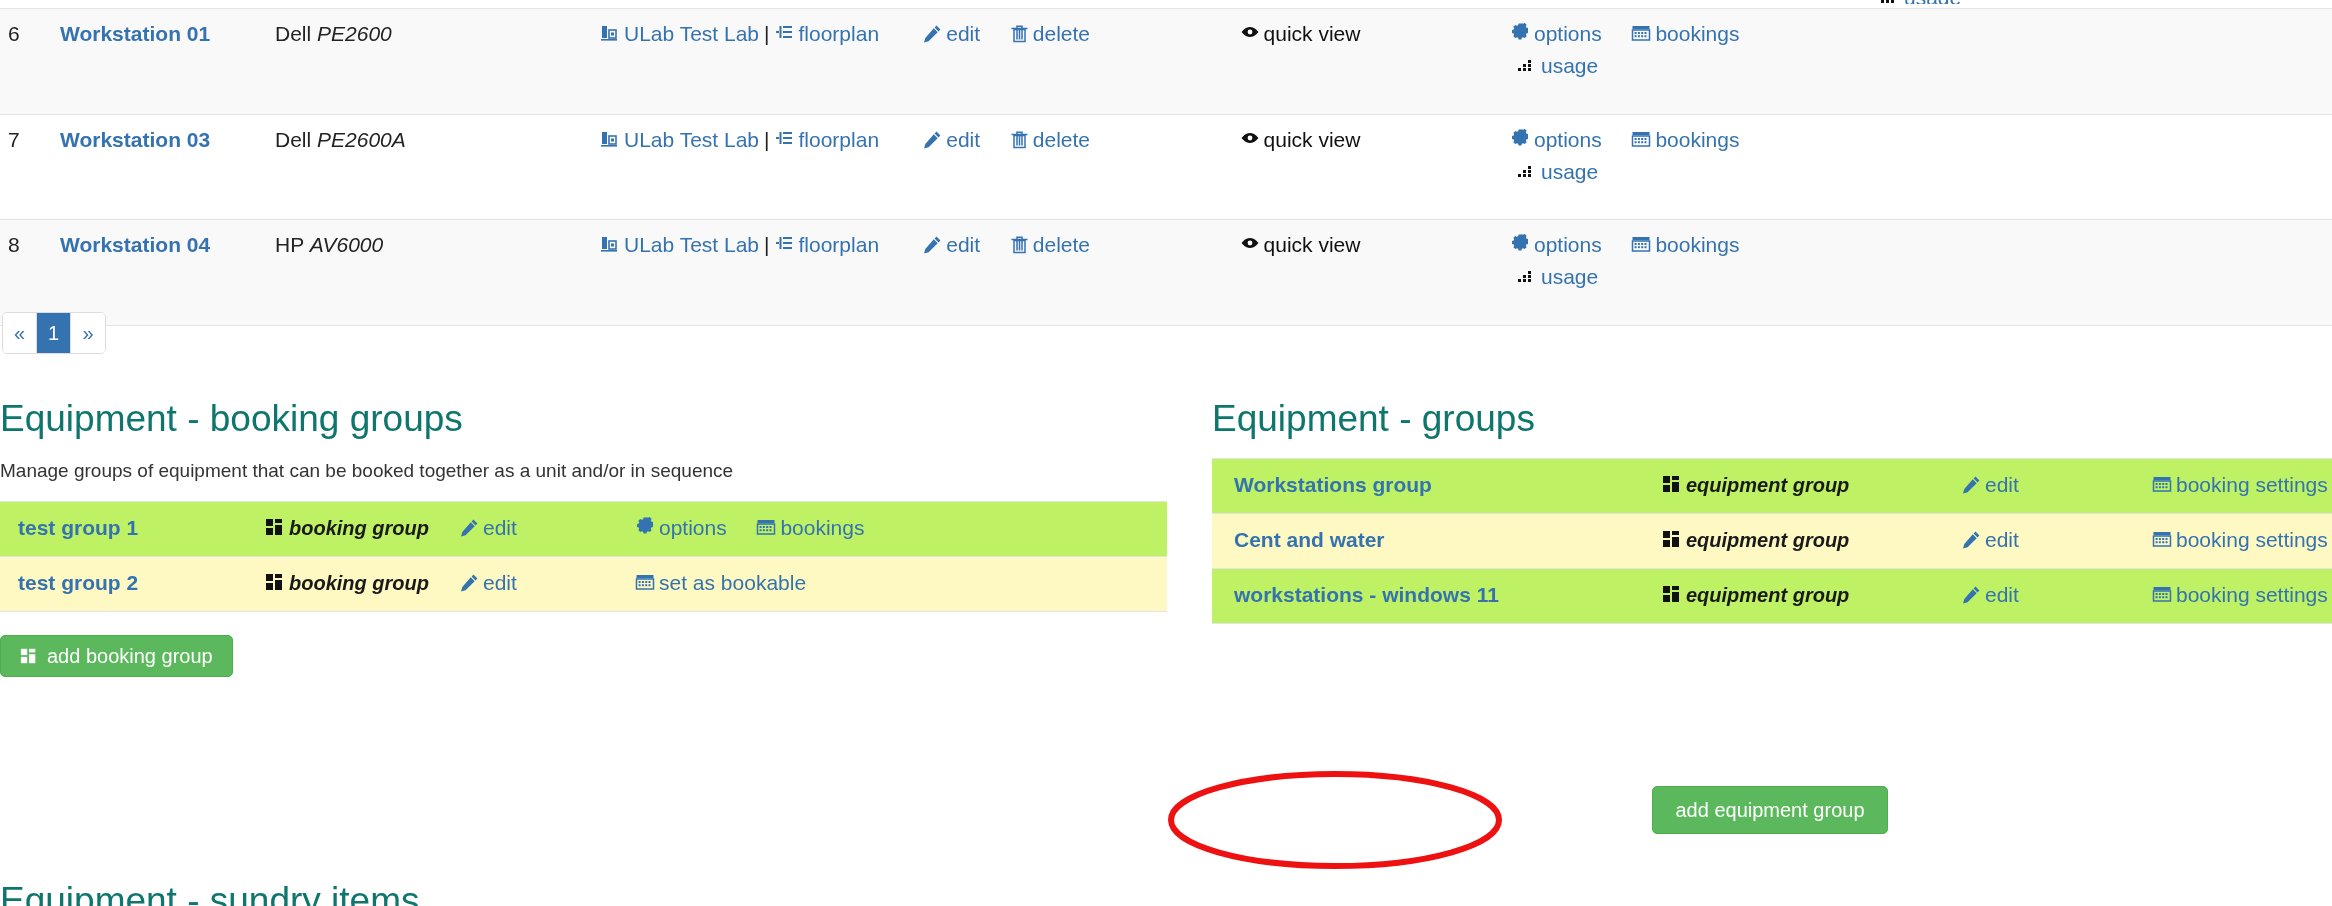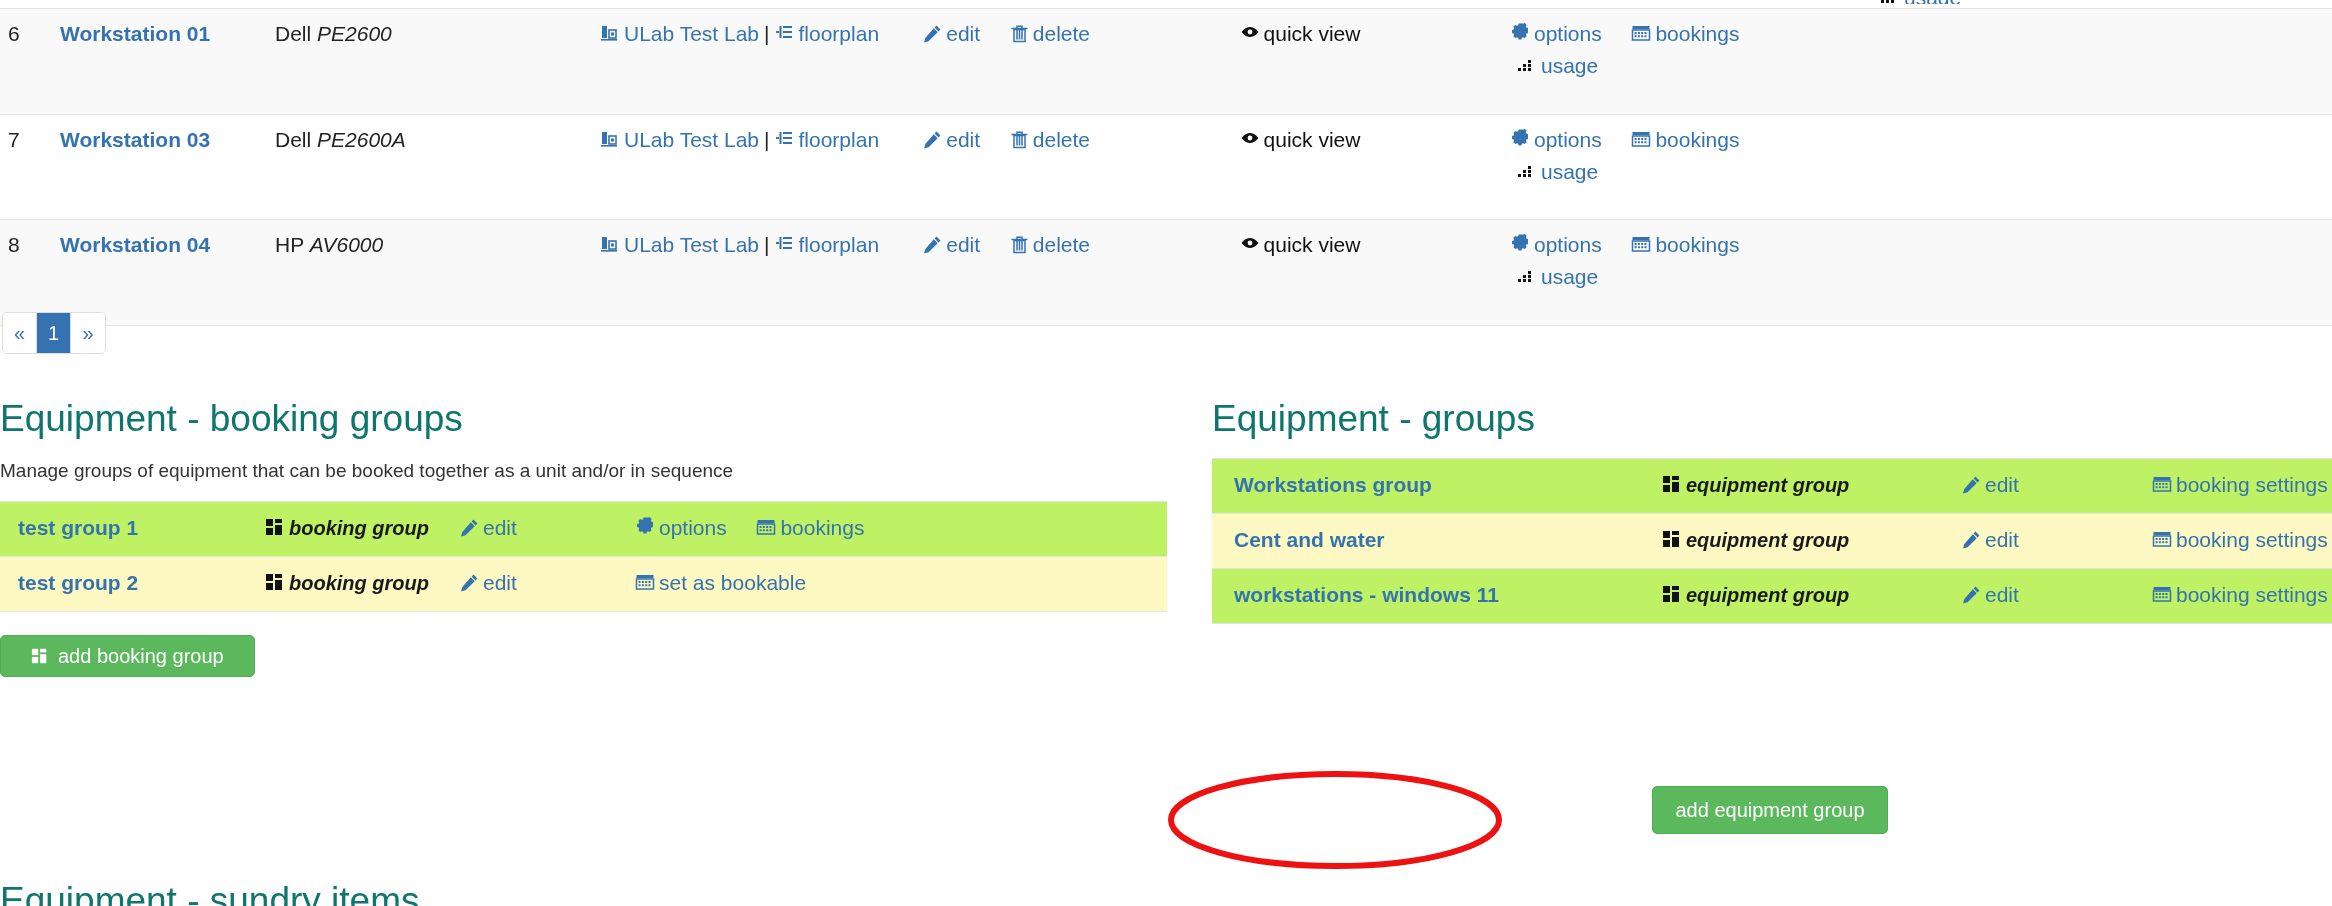--- a/index.html
+++ b/index.html
@@ -98,21 +98,21 @@
   
   .eg-c1 { width: 450px; padding-left:22px !important; }
   .eg-c2 { width: 300px; margin-top: 28px; }
   .eg-c3 { width: 190px; }
   .eg-c4 { width: 180px; }
 
   
   .btn-green {
     display:inline-flex; align-items:center; gap:9px;
     background:#5cb85c; color:#ffffff; border:1px solid #4cae4c;
-    border-radius:5px; padding:10px 30px; font-size:20px; cursor:pointer;
+    border-radius:5px; padding:10px 19px; font-size:20px; cursor:pointer;
     line-height:1;
   }
   .btn-green.plain-btn { padding: 13px 22px; }
 
   
   .annot { position:absolute; pointer-events:none; }
 </style>
 </head>
 <body>
 

